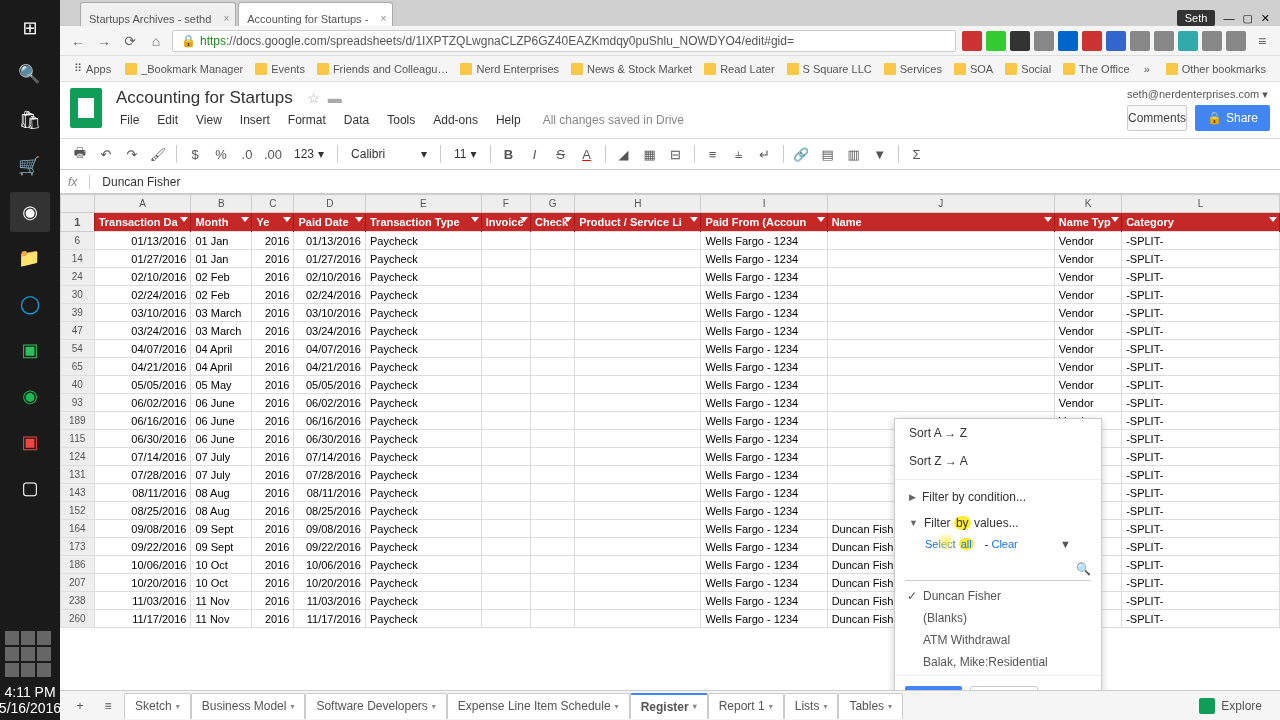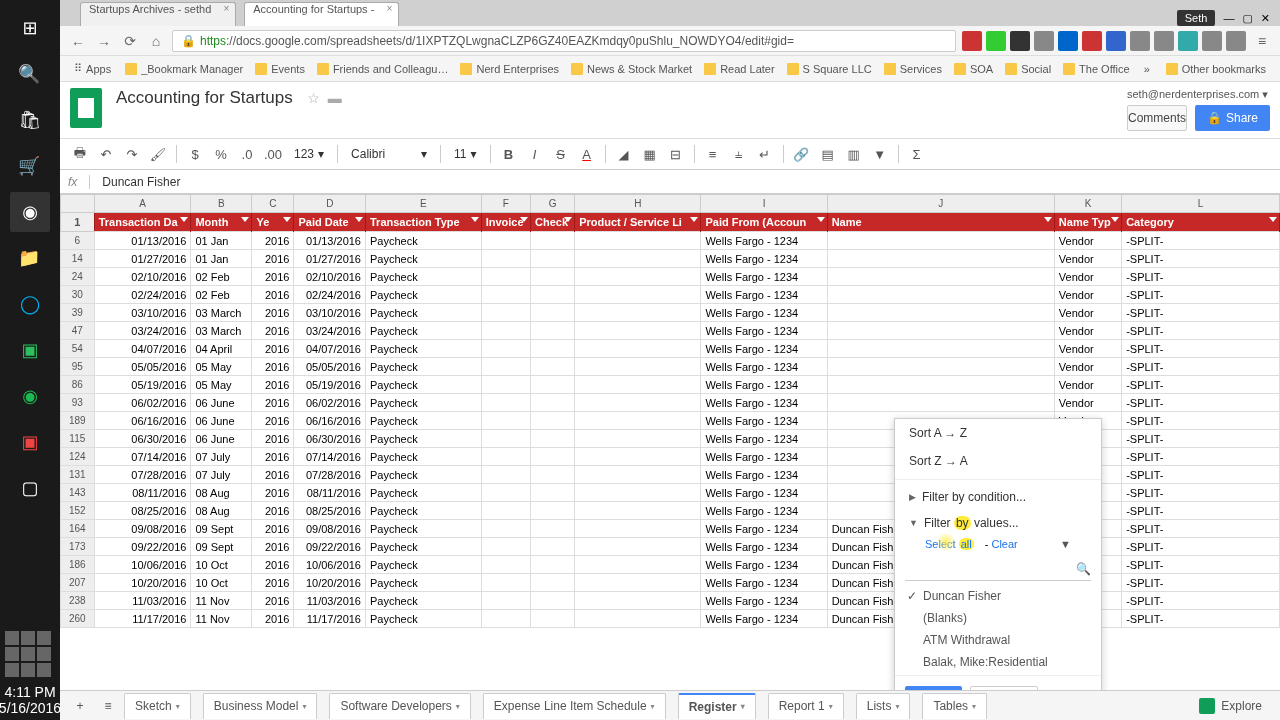--- a/index.html
+++ b/index.html
@@ -12,21 +12,21 @@
 .win-spacer { flex: 1; }
 .win-time { color: #fff; font-size: 14px; text-align: center; padding: 4px; }
 .win-tray { display: flex; flex-wrap: wrap; width: 56px; padding: 2px; }
 .tray-i { width: 14px; height: 14px; margin: 1px; background: #666; }
 
 
 .chrome { position: absolute; left: 60px; top: 0; right: 0; height: 720px; background: #fff; display: flex; flex-direction: column; }
 
 
 .tabbar { height: 26px; background: #d0d0d0; display: flex; align-items: flex-end; padding-left: 20px; }
-.tab { height: 24px; background: #f0f0f0; border: 1px solid #aaa; border-bottom: none; border-radius: 3px 3px 0 0; padding: 0 24px 0 8px; margin-right: 8px; display: flex; font-size: 11px; color: #555; position: relative; max-width: 180px; }
+.tab { height: 24px; background: #f0f0f0; border: 1px solid #aaa; border-bottom: none; border-radius: 3px 3px 0 0; padding: 8px 24px 0 8px; margin-right: 2px; display: flex; align-items: center; font-size: 11px; color: #555; position: relative; max-width: 180px; }
 .tab.active { background: #fff; }
 .tab-close { position: absolute; right: 6px; font-size: 10px; color: #888; }
 .window-ctrl { margin-left: auto; display: flex; align-items: center; gap: 8px; padding: 0 10px; font-size: 11px; }
 .user-badge { background: #333; color: #fff; padding: 2px 8px; border-radius: 2px; }
 
 
 .urlbar { height: 30px; background: #f5f5f5; border-bottom: 1px solid #ddd; display: flex; align-items: center; padding: 0 8px; gap: 6px; }
 .nav-btn { width: 20px; height: 20px; display: flex; align-items: center; justify-content: center; color: #666; cursor: pointer; font-size: 14px; }
 .url-input { flex: 1; height: 22px; border: 1px solid #ccc; border-radius: 2px; padding: 0 8px; font-size: 12px; color: #555; background: #fff; display: flex; align-items: center; }
 .url-green { color: #1a8c1a; }
@@ -209,20 +209,32 @@
         <div class="sheets-logo-inner"></div>
       </div>
     <div class="sheets-title-area">
       <div>
         <span class="doc-title">Accounting for Startups</span>
         <span class="doc-icons">
             <span>☆</span>
             <span>▬</span>
           </span>
       </div>
+      <div class="menubar" id="menubar">
+          <div class="menu-item">File</div>
+          <div class="menu-item">Edit</div>
+          <div class="menu-item">View</div>
+          <div class="menu-item">Insert</div>
+          <div class="menu-item">Format</div>
+          <div class="menu-item">Data</div>
+          <div class="menu-item">Tools</div>
+          <div class="menu-item">Add-ons</div>
+          <div class="menu-item">Help</div>
+          <div class="save-status">All changes saved in Drive</div>
+        </div>
     </div>
     <div class="header-right">
       <div>
         <div class="user-email"><span>seth@nerdenterprises.com</span> ▾</div>
         <div style="display:flex;gap:8px;margin-top:4px;justify-content:flex-end">
           <button class="comments-btn">Comments</button>
           <button class="share-btn">
               <span>🔒</span>
               <span>Share</span>
             </button>
@@ -416,40 +428,40 @@
             <td>Paycheck</td>
             <td></td>
             <td></td>
             <td></td>
     <td>Wells Fargo - 1234</td>
             <td></td>
             <td>Vendor</td>
             <td>-SPLIT-</td>
           </tr>
           <tr class="data-row">
-    <td class="row-hdr">95</td>
+    <td class="row-hdr">65</td>
+    <td style="text-align:right">04/21/2016</td>
+            <td>04 April</td>
+            <td style="text-align:right">2016</td>
+    <td style="text-align:right">04/21/2016</td>
+            <td>Paycheck</td>
+            <td></td>
+            <td></td>
+            <td></td>
+    <td>Wells Fargo - 1234</td>
+            <td></td>
+            <td>Vendor</td>
+            <td>-SPLIT-</td>
+          </tr>
+          <tr class="data-row">
+    <td class="row-hdr">40</td>
     <td style="text-align:right">05/05/2016</td>
             <td>05 May</td>
             <td style="text-align:right">2016</td>
     <td style="text-align:right">05/05/2016</td>
-            <td>Paycheck</td>
-            <td></td>
-            <td></td>
-            <td></td>
-    <td>Wells Fargo - 1234</td>
-            <td></td>
-            <td>Vendor</td>
-            <td>-SPLIT-</td>
-          </tr>
-          <tr class="data-row">
-    <td class="row-hdr">86</td>
-    <td style="text-align:right">05/19/2016</td>
-            <td>05 May</td>
-            <td style="text-align:right">2016</td>
-    <td style="text-align:right">05/19/2016</td>
             <td>Paycheck</td>
             <td></td>
             <td></td>
             <td></td>
     <td>Wells Fargo - 1234</td>
             <td></td>
             <td>Vendor</td>
             <td>-SPLIT-</td>
           </tr>
           <tr class="data-row">
@@ -682,21 +694,21 @@
         <button class="fd-cancel">Cancel</button>
       </div>
     </div>
 
     <div class="cursor-hl"></div>
   </div>
 
   <div class="sheet-tabs">
     <div class="st-btn">+</div>
     <div class="st-btn">≡</div>
-    <div id="sheet-tabs-list" style="display:flex;gap:12px">
+    <div id="sheet-tabs-list" style="display:flex;gap:0">
         <div class="sheet-tab">Sketch <span class="st-dd">▾</span></div>
         <div class="sheet-tab">Business Model <span class="st-dd">▾</span></div>
         <div class="sheet-tab">Software Developers <span class="st-dd">▾</span></div>
         <div class="sheet-tab">Expense Line Item Schedule <span class="st-dd">▾</span></div>
         <div class="sheet-tab active">Register <span class="st-dd">▾</span></div>
         <div class="sheet-tab">Report 1 <span class="st-dd">▾</span></div>
         <div class="sheet-tab">Lists <span class="st-dd">▾</span></div>
         <div class="sheet-tab">Tables <span class="st-dd">▾</span></div>
       </div>
     <div class="explore">

